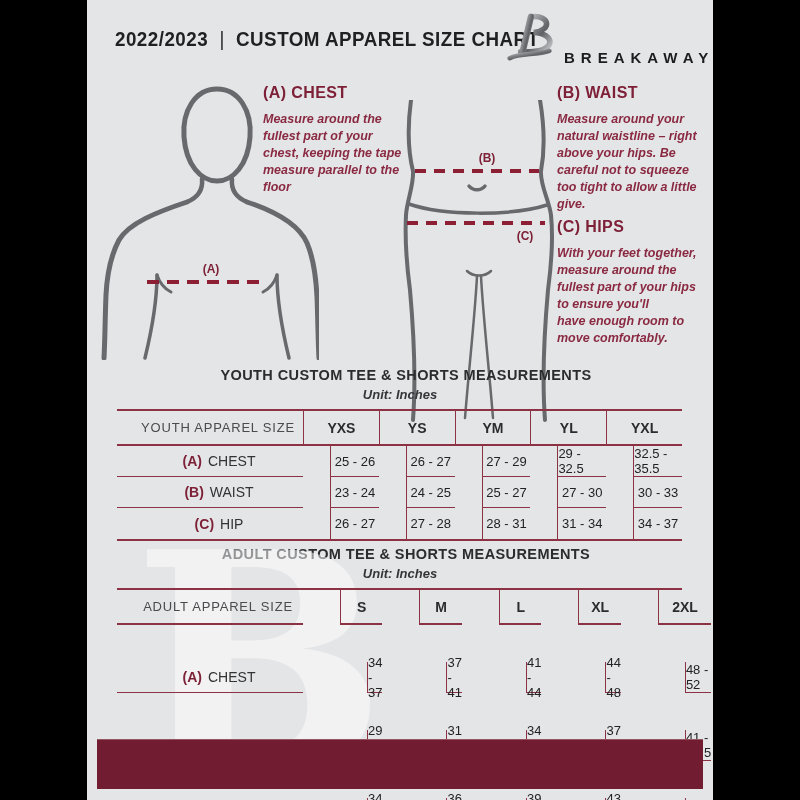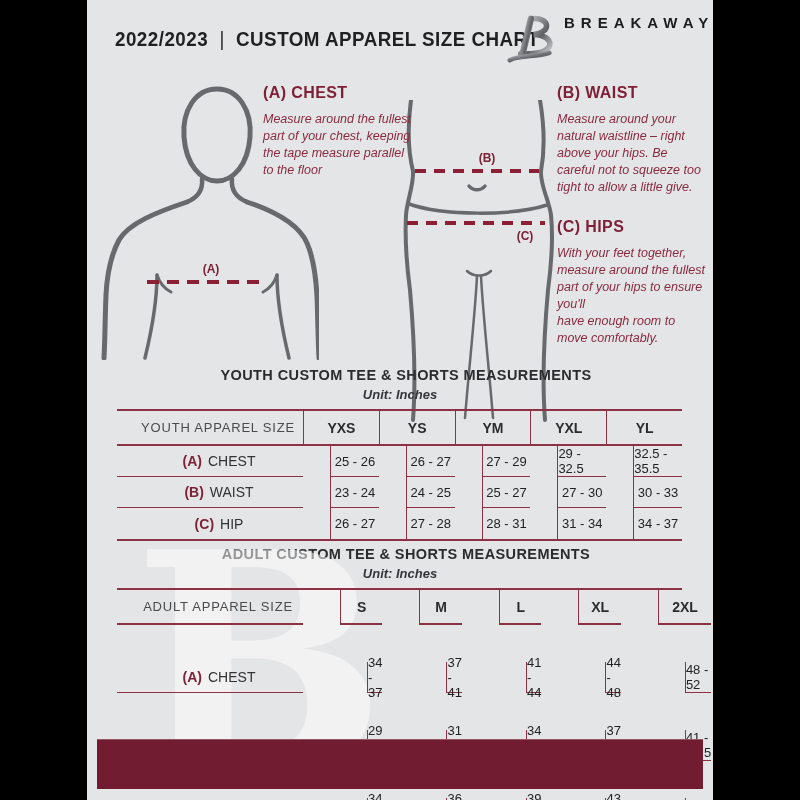--- a/index.html
+++ b/index.html
@@ -27,34 +27,35 @@
   
   .hdr-title{
     position:absolute;left:28px;top:28px;
     font-size:20px;font-weight:bold;color:#1f2022;
     letter-spacing:.5px;white-space:nowrap;
     transform:scaleX(.94);transform-origin:left center;
   }
   .hdr-title .divider{margin:0 12px;font-weight:normal;color:#2b2c2e;}
   .brand{
     position:absolute;left:420px;top:14px;height:52px;
-    display:flex;align-items:flex-start;gap:11px;
+    display:flex;align-items:flex-end;gap:11px;
   }
   .brand-name{
     font-size:15px;font-weight:bold;color:#1c1d1f;letter-spacing:6px;
   }
   
   .m-block{position:absolute;color:var(--maroon);}
   .m-block h3{
     font-size:16px;font-weight:bold;letter-spacing:.4px;color:#7e2038;
     margin-bottom:9px;white-space:nowrap;
   }
   .m-block p{
     font-size:12.5px;font-style:italic;line-height:1.36;color:#8a2a42;
     white-space:pre-line;
+    font-weight:bold;
   }
   .blk-a{left:176px;top:84px;width:148px;}
   .blk-b{left:470px;top:84px;width:148px;}
   .blk-c{left:470px;top:218px;width:152px;}
   
   .fig{position:absolute;}
   .fig-chest{left:12px;top:85px;width:220px;height:275px;}
   .fig-waist{left:316px;top:100px;width:152px;height:322px;}
   .fig svg{display:block;width:100%;height:100%;}
   .fig text{
@@ -190,22 +191,22 @@
 
   <div class="watermark">B</div>
 
   <div class="tbl-title t1-title">YOUTH CUSTOM TEE &amp; SHORTS MEASUREMENTS</div>
   <div class="tbl-unit t1-unit">Unit: Inches</div>
   <div class="size-table table-1">
     <div class="th th-label">YOUTH APPAREL SIZE</div>
     <div class="th th-size vline">YXS</div>
     <div class="th th-size vline">YS</div>
     <div class="th th-size vline">YM</div>
+    <div class="th th-size vline">YL</div>
     <div class="th th-size vline">YXL</div>
-    <div class="th th-size vline">YL</div>
 
     <div class="td td-label">
         <span class="pfx">(A)</span>
         <span>CHEST</span>
       </div>
     <div class="td td-val vline">25 - 26</div>
     <div class="td td-val vline">26 - 27</div>
     <div class="td td-val vline">27 - 29</div>
     <div class="td td-val vline">29 - 32.5</div>
     <div class="td td-val vline">32.5 - 35.5</div>

